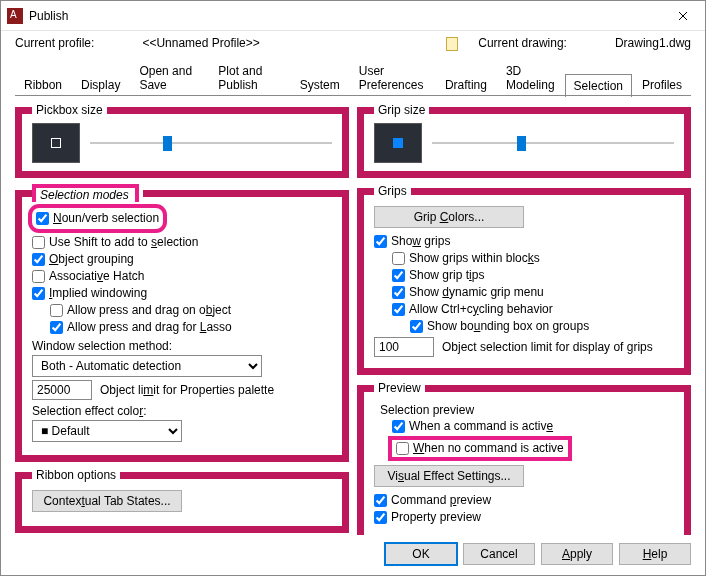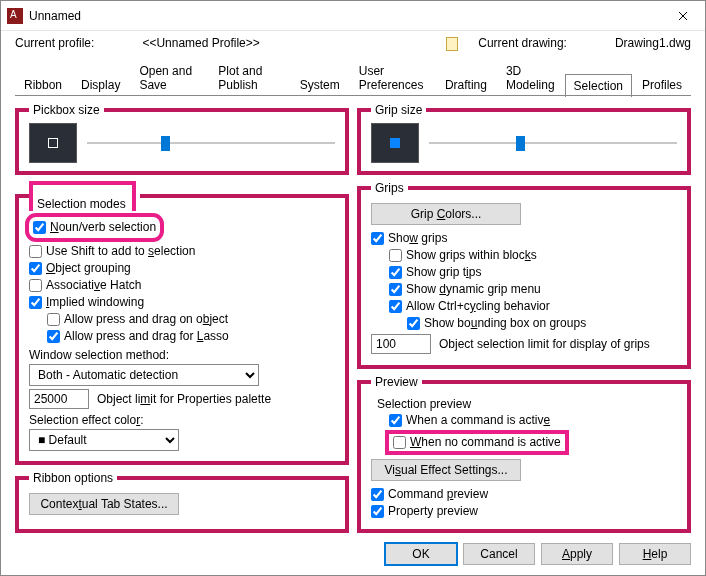--- a/index.html
+++ b/index.html
@@ -106,21 +106,21 @@
     gap: 8px;
     overflow: hidden;
   }
   .col {
     flex: 1;
     display: flex;
     flex-direction: column;
     gap: 6px;
   }
   fieldset {
-    border: 4px solid #be185d;
+    border: 7px solid #be185d;
     padding: 6px 10px 8px 10px;
     margin: 0;
   }
   legend {
     padding: 0 4px;
     font-size: 12px;
   }
   .preview-box {
     display: flex;
     align-items: center;
@@ -204,40 +204,41 @@
   }
   .button-row {
     padding: 8px 14px 10px 0;
     display: flex;
     justify-content: flex-end;
     gap: 6px;
   }
   .highlight-pink-legend {
     border: 4px solid #e91e88;
     border-bottom: none;
-    padding: 12px 6px 0 4px;
+    padding: 0 6px 0 4px;
     margin-left: -4px;
+    font-style: italic;
   }
   .highlight-pink-box {
     border: 4px solid #e91e88;
     padding: 1px 4px;
     margin-left: -4px;
   }
   .u { text-decoration: underline; }
   .center-row { display:flex; justify-content:flex-start; margin:2px 0 6px 0; }
   .sub-legend { margin: 2px 0 2px 6px; }
 </style>
 </head>
 <body>
 
 <div class="window">
 
   <div class="titlebar">
     <span class="app-icon"></span>
-    <span class="title">Unnamed</span>
+    <span class="title">Publish</span>
     <div class="close">
       <svg viewBox="0 0 10 10">
           <path d="M1 1 L9 9 M9 1 L1 9" stroke="#000" stroke-width="1"></path>
         </svg>
     </div>
   </div>
 
   <div class="profile-row">
     <span class="label">Current profile:</span>
     <span class="profile-name">&lt;&lt;Unnamed Profile&gt;&gt;</span>

